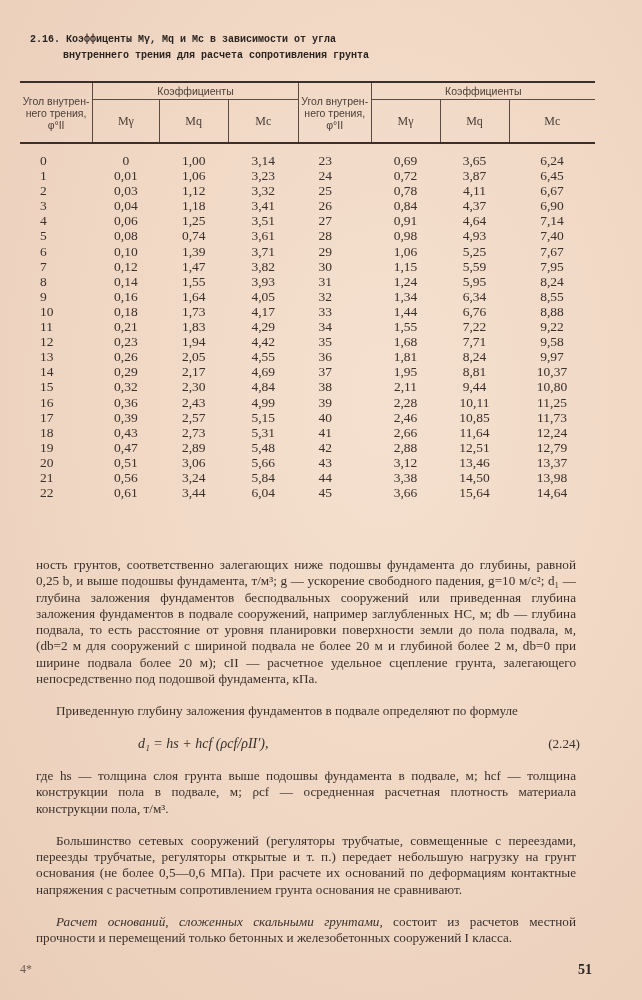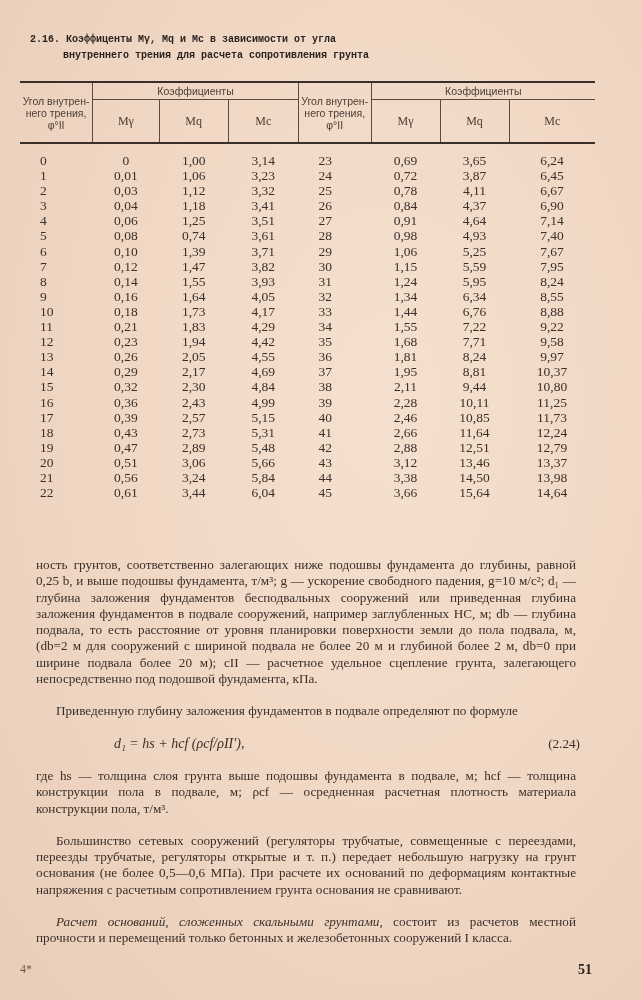--- a/index.html
+++ b/index.html
@@ -34,21 +34,21 @@
     table.coef tbody tr:first-child td { border-top: 2px solid #3a2f2a; padding-top: 9px; }
     table.coef tbody td { padding: 0 0; line-height: 15.1px; text-align: center; color:#3a302b; }
     table.coef tbody td.phi { text-align: left; padding-left: 20px; }
     .body-text {
       position: absolute; left: 20px; top: 541px; width: 572px;
       font-size: 13.2px; line-height: 16.3px; text-align: justify; color: #3a302b;
     }
     .body-text p { margin: 16px; }
     .body-text p.ind { text-indent: 20px; }
     .formula { display: flex; justify-content: space-between; margin: 6px 0 8px 0; }
-    .formula .f { margin-left: 94px; font-style: italic; font-size: 14px; }
+    .formula .f { margin-left: 118px; font-style: italic; font-size: 14px; }
     .formula .n { margin-right: 12px; }
     .footer { position: absolute; left: 20px; top: 962px; width: 572px; display: flex; justify-content: space-between; font-weight: bold; font-size: 14px; }
     .footer .sig { font-weight: normal; font-size: 12px; color: #6a5a52; }
   </style>
 </head>
 <body>
 
 <div class="page">
 
   <div class="caption">

